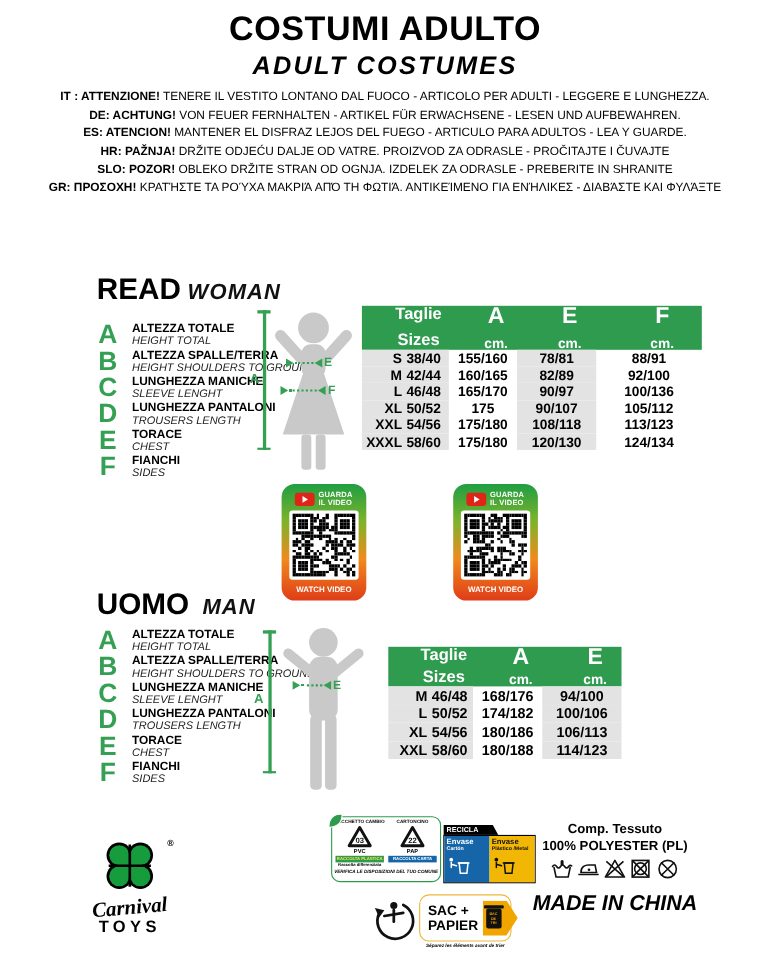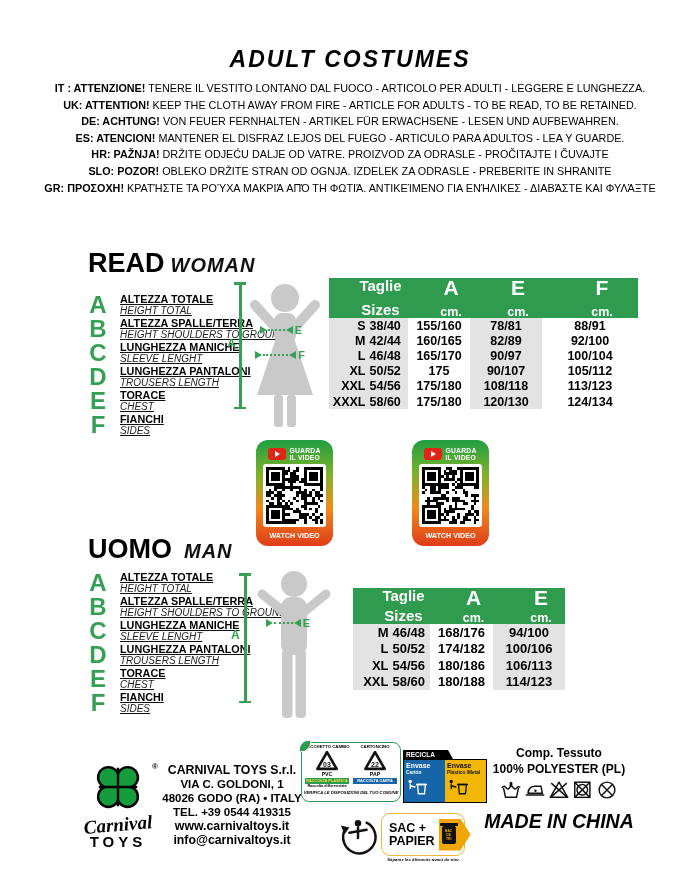--- a/index.html
+++ b/index.html
@@ -15,21 +15,21 @@
   .warn-line{font-size:10.8px;line-height:16.6px;white-space:nowrap;color:#000;}
   .warn-prefix{font-weight:800;}
   
   .sec-title{position:absolute;white-space:nowrap;}
   .st-main{font-size:27px;font-weight:800;color:#000;display:inline;}
   .st-sub{font-size:20px;font-style:italic;font-weight:600;letter-spacing:1px;color:#111;margin-left:6px;}
   
   .mlist{position:absolute;width:210px;}
   .mitem{display:flex;height:24px;align-items:center;gap:8px;}
   .mletter{width:28px;font-size:24px;font-weight:800;color:#35A054;line-height:22px;text-align:center;flex:none;}
-  .mtext{display:flex;flex-direction:column;justify-content:center;text-decoration:underline;}
+  .mtext{display:flex;flex-direction:column;justify-content:center;}
   .mlabel{font-size:10.8px;font-weight:800;line-height:11.5px;color:#000;white-space:nowrap;}
   .msub{font-size:10px;font-style:italic;font-weight:500;line-height:10.5px;color:#222;white-space:nowrap;}
   
   .fig{position:absolute;}
   .vline{position:absolute;width:2.5px;background:#35A054;}
   .vline::before,.vline::after{content:"";position:absolute;left:-5px;width:12px;height:2.5px;background:#35A054;}
   .vline::before{top:0;} .vline::after{bottom:0;}
   .vlabel{position:absolute;font-size:12px;font-weight:800;color:#35A054;}
   .harrow{position:absolute;display:flex;align-items:center;height:9px;}
   .tri-r{width:0;height:0;border-left:7px solid #35A054;border-top:4.5px solid transparent;border-bottom:4.5px solid transparent;flex:none;}
@@ -105,25 +105,25 @@
   .rightcol{position:absolute;left:480px;top:746px;width:158px;text-align:center;}
   .fab{font-size:12px;font-weight:800;line-height:15.5px;color:#000;white-space:nowrap;}
   .careicons{display:flex;justify-content:center;gap:2px;margin-top:2px;}
   .madein{margin-top:9px;font-size:19.5px;font-weight:900;font-style:italic;color:#000;white-space:nowrap;}
 </style>
 </head>
 <body>
 
 <div class="page">
 
+  <div class="title">COSTUMI ADULTO</div>
   <div class="subtitle">ADULT COSTUMES</div>
 
   <div class="warnings">
     <div class="warn-line"><span class="warn-prefix">IT : ATTENZIONE!</span> <span>TENERE IL VESTITO LONTANO DAL FUOCO - ARTICOLO PER ADULTI - LEGGERE E LUNGHEZZA.</span></div>
-    <div class="warn-line"><span class="warn-prefix">UK: ATTENTION!</span> <span>KEEP THE CLOTH AWAY FROM FIRE - ARTICLE FOR ADULTS - TO BE READ, TO BE RETAINED.</span></div>
     <div class="warn-line"><span class="warn-prefix">DE: ACHTUNG!</span> <span>VON FEUER FERNHALTEN - ARTIKEL FÜR ERWACHSENE - LESEN UND AUFBEWAHREN.</span></div>
     <div class="warn-line"><span class="warn-prefix">ES: ATENCION!</span> <span>MANTENER EL DISFRAZ LEJOS DEL FUEGO - ARTICULO PARA ADULTOS - LEA Y GUARDE.</span></div>
     <div class="warn-line"><span class="warn-prefix">HR: PAŽNJA!</span> <span>DRŽITE ODJEĆU DALJE OD VATRE. PROIZVOD ZA ODRASLE - PROČITAJTE I ČUVAJTE</span></div>
     <div class="warn-line"><span class="warn-prefix">SLO: POZOR!</span> <span>OBLEKO DRŽITE STRAN OD OGNJA. IZDELEK ZA ODRASLE - PREBERITE IN SHRANITE</span></div>
     <div class="warn-line"><span class="warn-prefix">GR: ΠΡΟΣΟΧΗ!</span> <span>ΚΡΑΤΉΣΤΕ ΤΑ ΡΟΎΧΑ ΜΑΚΡΙΆ ΑΠΌ ΤΗ ΦΩΤΙΆ. ΑΝΤΙΚΕΊΜΕΝΟ ΓΙΑ ΕΝΉΛΙΚΕΣ - ΔΙΑΒΆΣΤΕ ΚΑΙ ΦΥΛΆΞΤΕ</span></div>
   </div>
 
   <div class="sec-title" style="left:88px;top:248px;">
     <span class="st-main">READ</span><span class="st-sub">WOMAN</span>
   </div>
@@ -238,21 +238,21 @@
       <div class="c g" style="width:72px;">82/89</div>
       <div class="c" style="width:96px;">92/100</div>
     </div>
     <div class="trow" style="height:15.2px;font-size:12.5px;">
       <div class="c g" style="width:79px;">
           <span class="szl" style="width:36px;">L</span>
           <span class="szv" style="width:38px;margin-left:4px;">46/48</span>
         </div>
       <div class="c" style="width:62px;">165/170</div>
       <div class="c g" style="width:72px;">90/97</div>
-      <div class="c" style="width:96px;">100/104</div>
+      <div class="c" style="width:96px;">100/136</div>
     </div>
     <div class="trow" style="height:15.2px;font-size:12.5px;">
       <div class="c g" style="width:79px;">
           <span class="szl" style="width:36px;">XL</span>
           <span class="szv" style="width:38px;margin-left:4px;">50/52</span>
         </div>
       <div class="c" style="width:62px;">175</div>
       <div class="c g" style="width:72px;">90/107</div>
       <div class="c" style="width:96px;">105/112</div>
     </div>
@@ -913,28 +913,20 @@
         <circle cx="22" cy="34" r="9.5"></circle>
           <circle cx="42" cy="34" r="9.5"></circle>
         <rect x="20.5" y="12.5" width="23" height="23"></rect>
       </g>
       <path d="M32,4 V44 M12,24 H52" stroke="#000" stroke-width="2.5"></path>
     </svg>
     <div class="logo-script">Carnival</div>
     <div class="logo-caps">TOYS</div>
   </div>
 
-  <div class="company">
-    <div class="co-b">CARNIVAL TOYS S.r.l.</div>
-    <div class="co-n">VIA C. GOLDONI, 1</div>
-    <div class="co-n">48026 GODO (RA) • ITALY</div>
-    <div class="co-n">TEL. +39 0544 419315</div>
-    <div class="co-b">www.carnivaltoys.it</div>
-    <div class="co-b">info@carnivaltoys.it</div>
-  </div>
 
   <div class="rbox">
     <svg class="leaf" width="16" height="16" viewBox="0 0 16 16">
       <path d="M2,14 Q2,2 14,2 Q14,14 2,14 Z" fill="#2E9B4F" stroke="#fff" stroke-width="1"></path>
     </svg>
     <div class="rcols">
       <div class="rcol">
         <div class="r-name">SACCHETTO CAMBIO</div>
         <svg width="24" height="21" viewBox="0 0 26 24">
           <path d="M13,2.5 L24,21.5 H2 Z" fill="none" stroke="#111" stroke-width="3" stroke-linejoin="round"></path>

